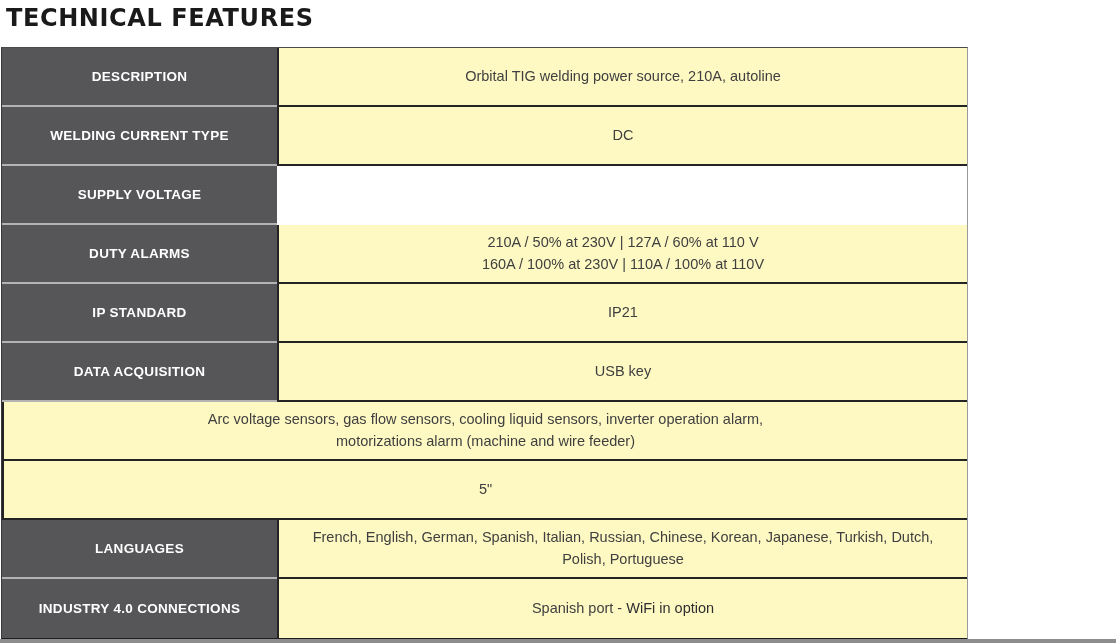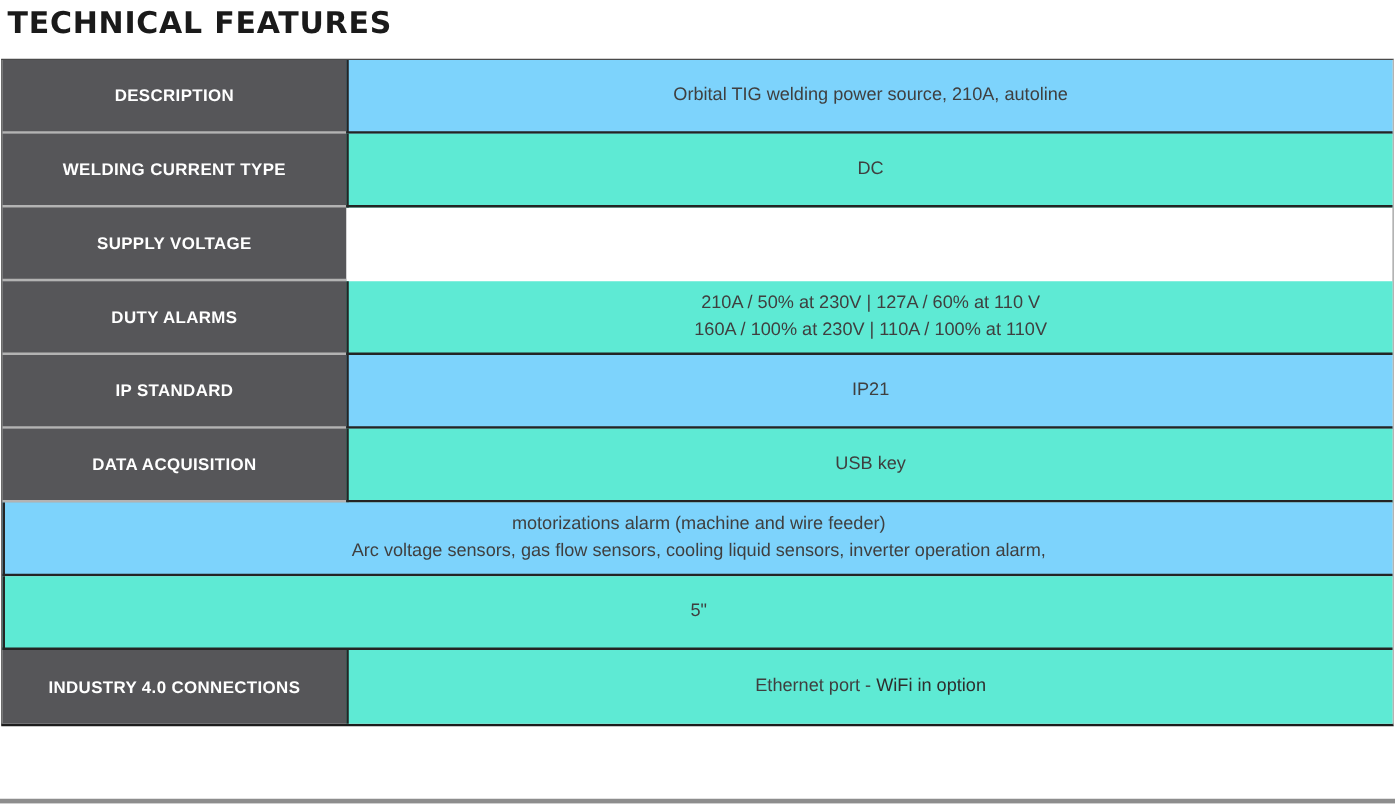--- a/index.html
+++ b/index.html
@@ -14,21 +14,21 @@
     position:absolute;top:4px;left:6px;
     font-family:"DejaVu Sans","Liberation Sans",sans-serif;
     font-weight:800;
     font-size:24px;
     letter-spacing:0.6px;
     color:#1a1a1a;
     text-transform:uppercase;
   }
   .spec-table{
     position:absolute;top:47px;left:1px;
-    width:1114px;
+    width:967px;
     border-top:1px solid #4a4a4a;
     border-left:1px solid #3a3a3a;
     border-right:1px solid #9a9a9a;
     border-bottom:2px solid #1c1c1c;
     box-sizing:border-box;
   }
   .row{display:flex;height:59px;box-sizing:border-box;}
   .row .label-cell{
     width:275px;flex:0 0 275px;
     background:#565659;
@@ -36,32 +36,32 @@
     font-weight:bold;
     font-size:13.5px;
     letter-spacing:0.3px;
     display:flex;align-items:center;justify-content:center;
     text-align:center;
     border-bottom:2px solid #b3b3b3;
     box-sizing:border-box;
   }
   .row .value-cell{
     flex:1;
-    background:#7dd3fc;
+    background:#fef9c3;
     color:#3f3f3f;
     font-size:14.5px;
     line-height:1.45;
     display:flex;flex-direction:column;align-items:center;justify-content:center;
     text-align:center;
     border-left:2px solid #242424;
     border-bottom:2px solid #242424;
     box-sizing:border-box;
     padding:0 14px;
   }
-  .row.alt .value-cell{background:#5eead4;}
+  .row.alt .value-cell{background:#fef9c3;}
   .row.last .label-cell,
   .row.last .value-cell{border-bottom:none;}
   .value-bold{font-weight:normal;color:#2e2e2e;}
   .bottom-bar{
     position:absolute;left:0;top:639px;
     width:1116px;height:4px;
     background:#8d8d8d;
   }
 </style>
 </head>
@@ -108,36 +108,42 @@
 
     <div class="row alt">
       <div class="label-cell">DATA ACQUISITION</div>
       <div class="value-cell">
         <div>USB key</div>
       </div>
     </div>
 
     <div class="row">
       <div class="value-cell">
+        <div>Arc voltage sensors, gas flow sensors, cooling liquid sensors, inverter operation alarm,</div>
         <div>motorizations alarm (machine and wire feeder)</div>
-        <div>Arc voltage sensors, gas flow sensors, cooling liquid sensors, inverter operation alarm,</div>
       </div>
     </div>
 
     <div class="row alt">
       <div class="value-cell">
         <div>5"</div>
       </div>
     </div>
 
+    <div class="row">
+      <div class="label-cell">LANGUAGES</div>
+      <div class="value-cell">
+        <div>French, English, German, Spanish, Italian, Russian, Chinese, Korean, Japanese, Turkish, Dutch, Polish, Portuguese</div>
+      </div>
+    </div>
 
     <div class="row alt last">
       <div class="label-cell">INDUSTRY 4.0 CONNECTIONS</div>
       <div class="value-cell">
-        <div><span>Ethernet port - </span><span class="value-bold">WiFi in option</span></div>
+        <div><span>Spanish port - </span><span class="value-bold">WiFi in option</span></div>
       </div>
     </div>
 
   </div>
 
   <div class="bottom-bar"></div>
 
 </div>
 
 </body></html>

